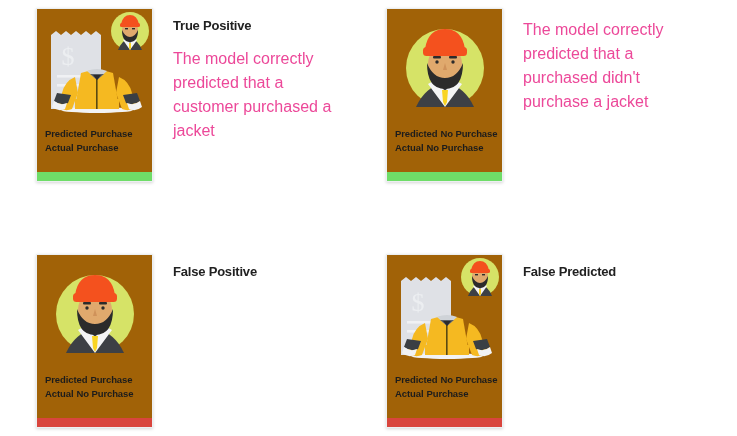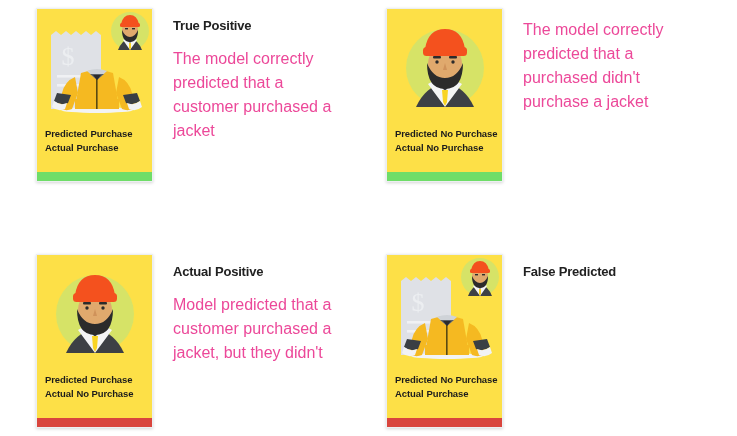--- a/index.html
+++ b/index.html
@@ -27,21 +27,21 @@
   .q-tl { left: 36px;  top: 8px; }
   .q-tr { left: 386px; top: 8px; }
   .q-bl { left: 36px;  top: 254px; }
   .q-br { left: 386px; top: 254px; }
 
   
   .card {
     position: relative;
     width: 117px;
     height: 174px;
-    background: #fde047;
+    background: #a16207;
     border: 1px solid #eceff1;
     box-shadow: 0 1px 3px rgba(0,0,0,0.17);
     display: flex;
     flex-direction: column;
     flex: none;
     overflow: hidden;
   }
   .card-art {
     position: relative;
     height: 118px;
@@ -248,22 +248,21 @@
         <div class="lbl-row">
           <span class="lbl-key">Predicted</span><span class="lbl-val">Purchase</span>
         </div>
         <div class="lbl-row">
           <span class="lbl-key">Actual</span><span class="lbl-val">No Purchase</span>
         </div>
       </div>
       <div class="card-bar" style="background:#d9453d"></div>
     </div>
     <div class="textblock">
-      <h2 class="tb-title">Actual Positive</h2>
-      <p class="tb-desc">Model predicted that a customer purchased a jacket, but they didn't</p>
+      <h2 class="tb-title">False Positive</h2>
     </div>
   </div>
 
   <div class="quadrant q-br">
     <div class="card">
       <div class="card-art">
         <svg class="art-svg" width="117" height="118" viewBox="0 0 117 118">
           <path d="M14 26 l5 -4 l5 4 l5 -4 l5 4 l5 -4 l5 4 l5 -4 l5 4 l5 -4 l5 4 V100 H14 Z" fill="#dfe1e6"></path>
           <text x="31" y="56" font-family="Liberation Serif, serif" font-size="26" fill="#eceef1" text-anchor="middle">$</text>
           <rect x="20" y="66" width="30" height="2.6" fill="#f0f1f4"></rect>

